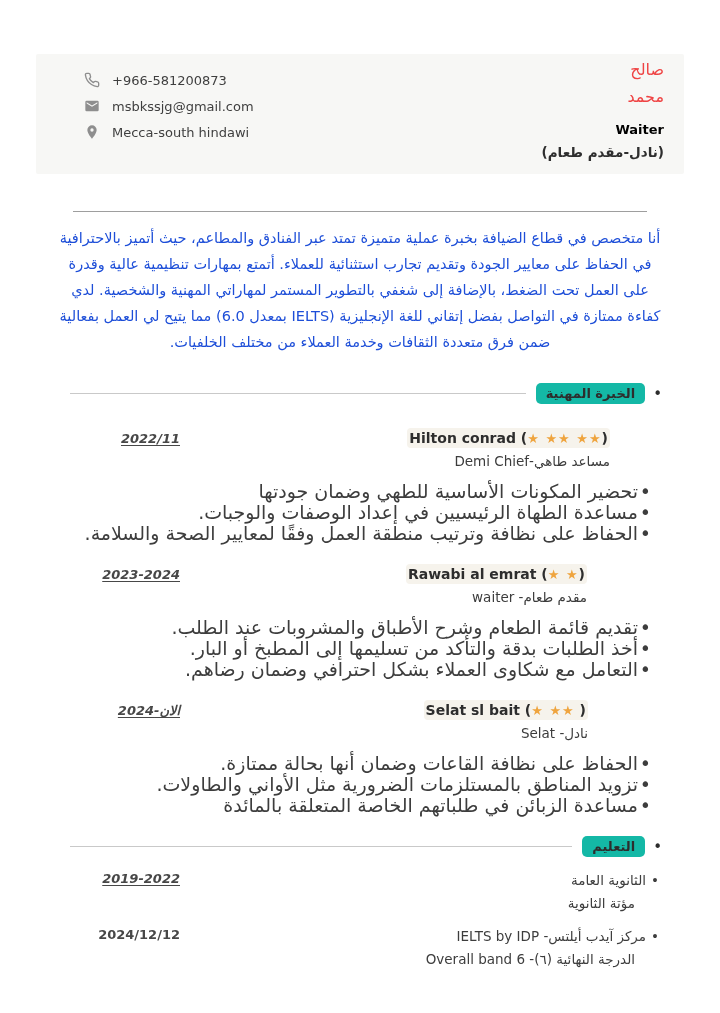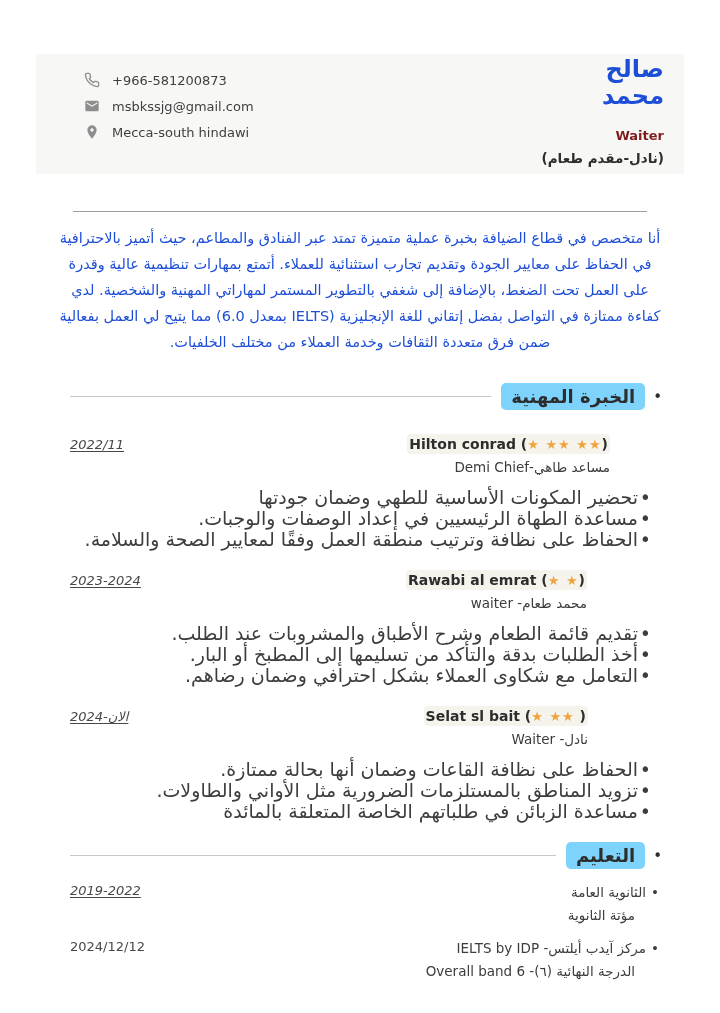--- a/index.html
+++ b/index.html
@@ -8,59 +8,59 @@
     background:#ffffff; overflow:hidden;
     font-family:"DejaVu Sans", sans-serif;
     direction:rtl; color:#3d3d3d;
   }
   
   .header-block {
     position:relative; margin:54px 36px 0; height:120px;
     background:#f7f7f5; border-radius:2px;
   }
   .identity { position:absolute; top:2px; right:20px; text-align:right; }
-  .name-line { font-size:24px; line-height:27px; font-weight:700; color:#1d4ed8; }
-  .title-en { font-size:13px; font-weight:bold; color:#7f1d1d; margin-top:18px; direction:ltr; }
+  .name-line { font-size:16px; line-height:27px; font-weight:400; color:#ef4444; }
+  .title-en { font-size:13px; font-weight:bold; color:#000000; margin-top:12px; direction:ltr; }
   .title-ar { font-size:13.5px; font-weight:bold; color:#2e2e2e; margin-top:7px; }
   .contacts { position:absolute; top:13px; left:48px; direction:ltr; }
   .contact-row { display:flex; align-items:center; height:26px; font-size:13px; color:#3f3f3f; }
   .contact-icon { width:16px; height:16px; margin-right:12px; flex:0 0 auto; }
   .contact-icon svg { width:16px; height:16px; display:block; }
   
   .top-divider { margin:37px 73px 0; border-top:1px solid #9e9e9e; height:0; }
   
   .summary {
     margin:13px 56px 0; min-height:152px;
     text-align:center; font-size:14.5px; line-height:26px; color:#1d4ed8;
   }
   
   .section-header { display:flex; align-items:center; margin:6px 58px 0 70px; }
   .section-bullet { font-size:15px; color:#2d2d2d; margin-left:8px; }
   .section-pill {
-    background:#7dd3fc; border-radius:5px; padding:3px 10px;
-    font-weight:bold; font-size:18px; color:#2d2d2d; white-space:nowrap;text-align:center;
+    background:#14b8a6; border-radius:5px; padding:3px 10px;
+    font-weight:bold; font-size:13px; color:#2d2d2d; white-space:nowrap;text-align:center;
   }
   .section-line { flex:1 1 auto; border-top:1px solid #c9c9c9; margin-right:10px; }
   .section-header.edu-head { margin-top:14px; }
   
   .jobs { margin-top:24px; }
   .job { position:relative; margin:0 55px 20px; }
   .job-head { text-align:right; }
   .job-1 .job-head { margin-left:0; margin-right:55px; }
   .job-2 .job-head { margin-right:78px; }
   .job-3 .job-head { margin-right:77px; }
   .company-pill {
     display:inline-block; direction:ltr; background:#f6f3ec; border-radius:4px;
     padding:2px 2px; font-size:14px; font-weight:bold; color:#2d2d2d; white-space:nowrap;
   }
   .stars { color:#efa43e; font-size:13px; letter-spacing:1px; }
   .role { font-size:13.5px; color:#3c3c3c; margin-top:4px; line-height:19px; }
   .date {
-    position:absolute; top:3px; left:15px; width:110px; text-align:left;
-    font-size:13px; color:#474747;
+    position:absolute; top:3px; left:15px; width:110px; text-align:right;
+    font-size:13px; color:#474747;font-weight:bold;
   }
   .date-ul { font-style:italic; text-decoration:underline; text-underline-offset:2px; }
   .bullets { margin:10px 0 0; padding:0 14px 0 0; list-style:none; }
   .bullets li {
     position:relative; padding-right:13px; font-size:19px;
     line-height:21px; color:#3d3d3d; text-align:right;
   }
   .bullets li::before { content:"\2022"; position:absolute; right:0; top:0; color:#3d3d3d; }
   
   .edu { margin-top:12px; }
@@ -133,34 +133,34 @@
         <li>تحضير المكونات الأساسية للطهي وضمان جودتها</li>
         <li>مساعدة الطهاة الرئيسيين في إعداد الوصفات والوجبات.</li>
         <li>الحفاظ على نظافة وترتيب منطقة العمل وفقًا لمعايير الصحة والسلامة.</li>
       </ul>
     </div>
 
     <div class="job job-2">
       <div class="date date-ul">2023-2024</div>
       <div class="job-head">
         <div class="company-pill"><span>Rawabi al emrat</span> (<span class="stars">★ ★</span>)</div>
-        <div class="role">محمد طعام- waiter</div>
+        <div class="role">مقدم طعام- waiter</div>
       </div>
       <ul class="bullets">
         <li>تقديم قائمة الطعام وشرح الأطباق والمشروبات عند الطلب.</li>
         <li>أخذ الطلبات بدقة والتأكد من تسليمها إلى المطبخ أو البار.</li>
         <li>التعامل مع شكاوى العملاء بشكل احترافي وضمان رضاهم.</li>
       </ul>
     </div>
 
     <div class="job job-3">
       <div class="date date-ul">الان-2024</div>
       <div class="job-head">
         <div class="company-pill"><span>Selat sl bait</span> (<span class="stars">★ ★★</span> )</div>
-        <div class="role">نادل- Waiter</div>
+        <div class="role">نادل- Selat</div>
       </div>
       <ul class="bullets">
         <li>الحفاظ على نظافة القاعات وضمان أنها بحالة ممتازة.</li>
         <li>تزويد المناطق بالمستلزمات الضرورية مثل الأواني والطاولات.</li>
         <li>مساعدة الزبائن في طلباتهم الخاصة المتعلقة بالمائدة</li>
       </ul>
     </div>
 
   </div>
 

